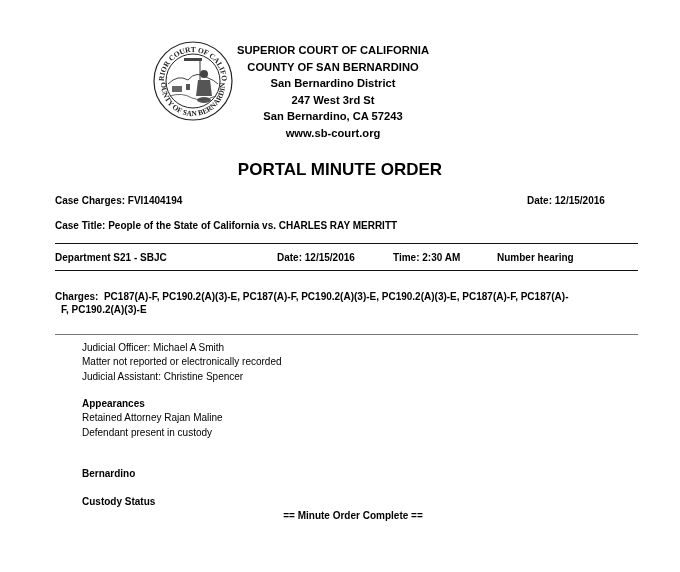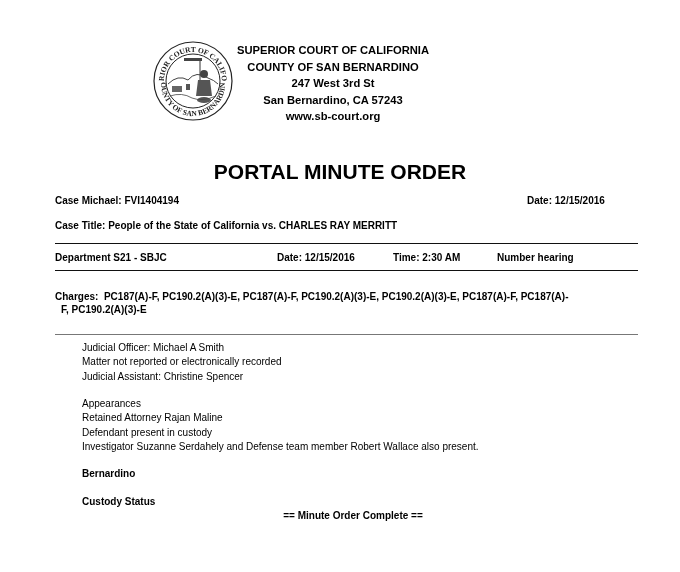--- a/index.html
+++ b/index.html
@@ -3,21 +3,21 @@
   <meta charset="utf-8">
   <style>
     html, body { margin: 0; padding: 0; background: #ffffff; }
     body { width: 680px; height: 572px; position: relative; overflow: hidden;
            font-family: "Liberation Sans", sans-serif; color: #000; }
     .abs { position: absolute; }
     .seal { left: 152px; top: 40px; width: 82px; height: 82px; }
     .court-header { left: 228px; top: 42px; width: 210px; text-align: center;
                     font-weight: bold; font-size: 11.2px; line-height: 16.5px; }
     .title { left: 0; width: 680px; top: 160px; text-align: center;
-             font-weight: bold; font-size: 21px; }
+             font-weight: bold; font-size: 17px; }
     .bold11 { font-weight: bold; font-size: 10px; }
     .reg { font-size: 10px; line-height: 14.3px; margin-left: 21px; }
     .hr { position: absolute; left: 55px; width: 583px; height: 0; border-top: 1.5px solid #111; }
     .hr.gray { border-top: 1.5px solid #777; }
   </style>
 </head>
 <body>
 
 <div class="abs seal">
   <svg width="82" height="82" viewBox="0 0 82 82">
@@ -42,28 +42,29 @@
     <path d="M46,40 L58,40 L60,56 L44,56 Z" fill="#555"></path>
     <ellipse cx="52" cy="60" rx="7" ry="3" fill="#555"></ellipse>
     <path d="M18,56 Q30,52 40,58 Q50,62 64,56" fill="none" stroke="#444" stroke-width="0.8"></path>
     <rect x="32" y="18" width="18" height="3" fill="#444"></rect>
   </svg>
 </div>
 
 <div class="abs court-header">
   <div>SUPERIOR COURT OF CALIFORNIA</div>
   <div>COUNTY OF SAN BERNARDINO</div>
+  <div>San Bernardino District</div>
   <div>247 West 3rd St</div>
   <div>San Bernardino, CA 57243</div>
   <div>www.sb-court.org</div>
 </div>
 
 <div class="abs title">PORTAL MINUTE ORDER</div>
 
-<div class="abs bold11" style="left:55px; top:195px;">Case Michael: FVI1404194</div>
+<div class="abs bold11" style="left:55px; top:195px;">Case Charges: FVI1404194</div>
 <div class="abs bold11" style="left:527px; top:195px;">Date: 12/15/2016</div>
 <div class="abs bold11" style="left:55px; top:220px;">Case Title: People of the State of California vs. CHARLES RAY MERRITT</div>
 
 <div class="hr" style="top:243px;"></div>
 <div class="abs bold11" style="left:55px; top:252px;">Department S21 - SBJC</div>
 <div class="abs bold11" style="left:277px; top:252px;">Date: 12/15/2016</div>
 <div class="abs bold11" style="left:393px; top:252px;">Time: 2:30 AM</div>
 <div class="abs bold11" style="left:497px; top:252px;">Number hearing</div>
 <div class="hr" style="top:270px;"></div>
 
@@ -76,22 +77,21 @@
 </div>
 <div class="hr gray" style="top:334px;"></div>
 
 <div class="abs reg" style="left:61px; top:341px;">
   <div>Judicial Officer: Michael A Smith</div>
   <div>Matter not reported or electronically recorded</div>
   <div>Judicial Assistant: Christine Spencer</div>
 </div>
 
 <div class="abs reg" style="left:61px; top:397px;">
-  <div style="font-weight:normal;">Appearances</div>
+  <div style="font-weight:bold;">Appearances</div>
   <div>Retained Attorney Rajan Maline</div>
   <div>Defendant present in custody</div>
-  <div>Investigator Suzanne Serdahely and Defense team member Robert Wallace also present.</div>
 </div>
 
 <div class="abs reg" style="left:61px; top:467px; font-weight:bold;">Bernardino</div>
 <div class="abs reg" style="left:61px; top:495px; font-weight:bold;">Custody Status</div>
 
 <div class="abs reg" style="left:0; width:664px; top:509px; text-align:center; font-weight:bold;">== Minute Order Complete ==</div>
 
 </body></html>

